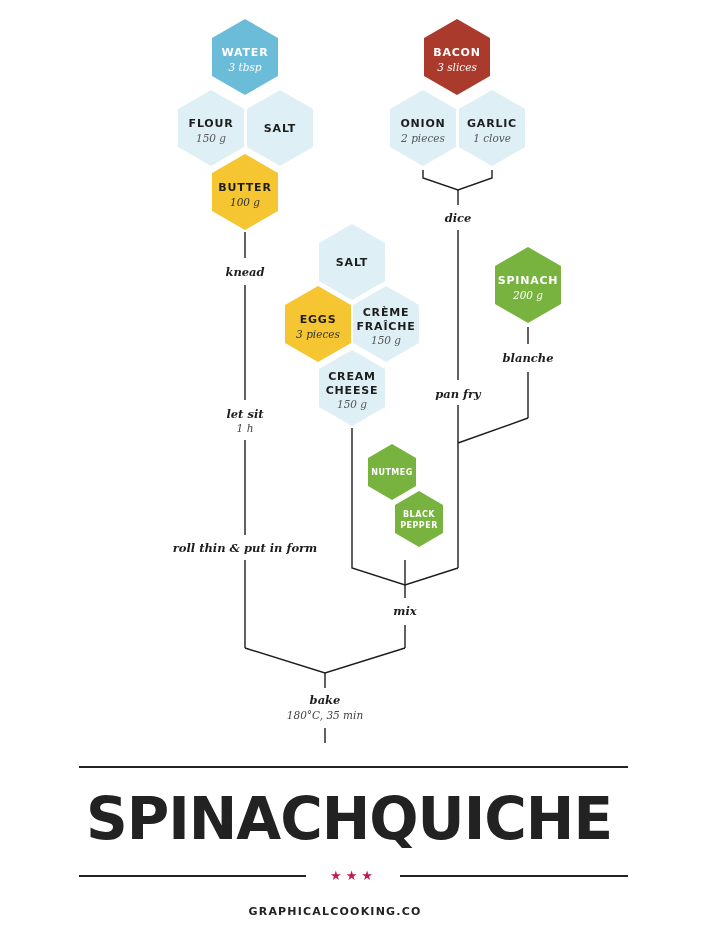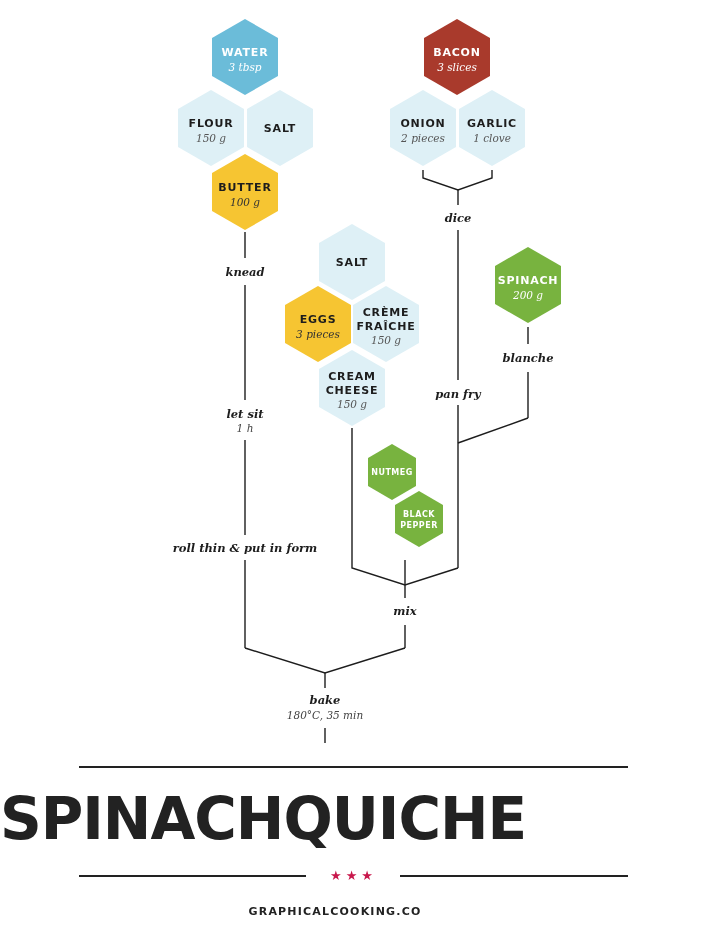--- a/index.html
+++ b/index.html
@@ -4,21 +4,21 @@
 <style>
   html,body{margin:0;padding:0;background:#ffffff;}
   body{width:707px;height:943px;position:relative;overflow:hidden;font-family:"DejaVu Sans",sans-serif;}
   svg{position:absolute;left:0;top:0;}
   .hex-name{font-family:"DejaVu Sans",sans-serif;font-weight:bold;font-size:11px;letter-spacing:0.8px;text-anchor:middle;}
   .hex-name-sm{font-family:"DejaVu Sans",sans-serif;font-weight:bold;font-size:8px;letter-spacing:0.5px;text-anchor:middle;}
   .hex-qty{font-family:"DejaVu Serif",serif;font-style:italic;font-size:10.5px;text-anchor:middle;}
   .step{font-family:"DejaVu Serif",serif;font-style:italic;font-weight:bold;font-size:11.5px;text-anchor:middle;fill:#1d1d1d;}
   .step-sub{font-family:"DejaVu Serif",serif;font-style:italic;font-size:10.5px;text-anchor:middle;fill:#444;}
   .line{stroke:#1d1d1d;stroke-width:1.4;fill:none;}
-  .title{position:absolute;left:0;width:612px;top:784px;text-align:left;font-family:"DejaVu Sans",sans-serif;font-weight:bold;font-size:58px;letter-spacing:-1px;color:#222;line-height:70px;transform:scaleX(1.0);}
+  .title{position:absolute;left:0;width:612px;top:784px;text-align:right;font-family:"DejaVu Sans",sans-serif;font-weight:bold;font-size:58px;letter-spacing:-1px;color:#222;line-height:70px;transform:scaleX(1.0);}
   .rule{position:absolute;height:2px;background:#222;}
   .stars{position:absolute;top:868px;left:0;width:707px;text-align:center;color:#c8174b;font-size:13px;letter-spacing:4px;line-height:16px;}
   .site{position:absolute;top:905px;left:0;width:670px;text-align:center;font-family:"DejaVu Sans",sans-serif;font-weight:bold;font-size:11px;letter-spacing:1.2px;color:#222;}
 </style>
 </head>
 <body>
 
 <svg width="707" height="770" viewBox="0 0 707 770">
   <defs>
 

